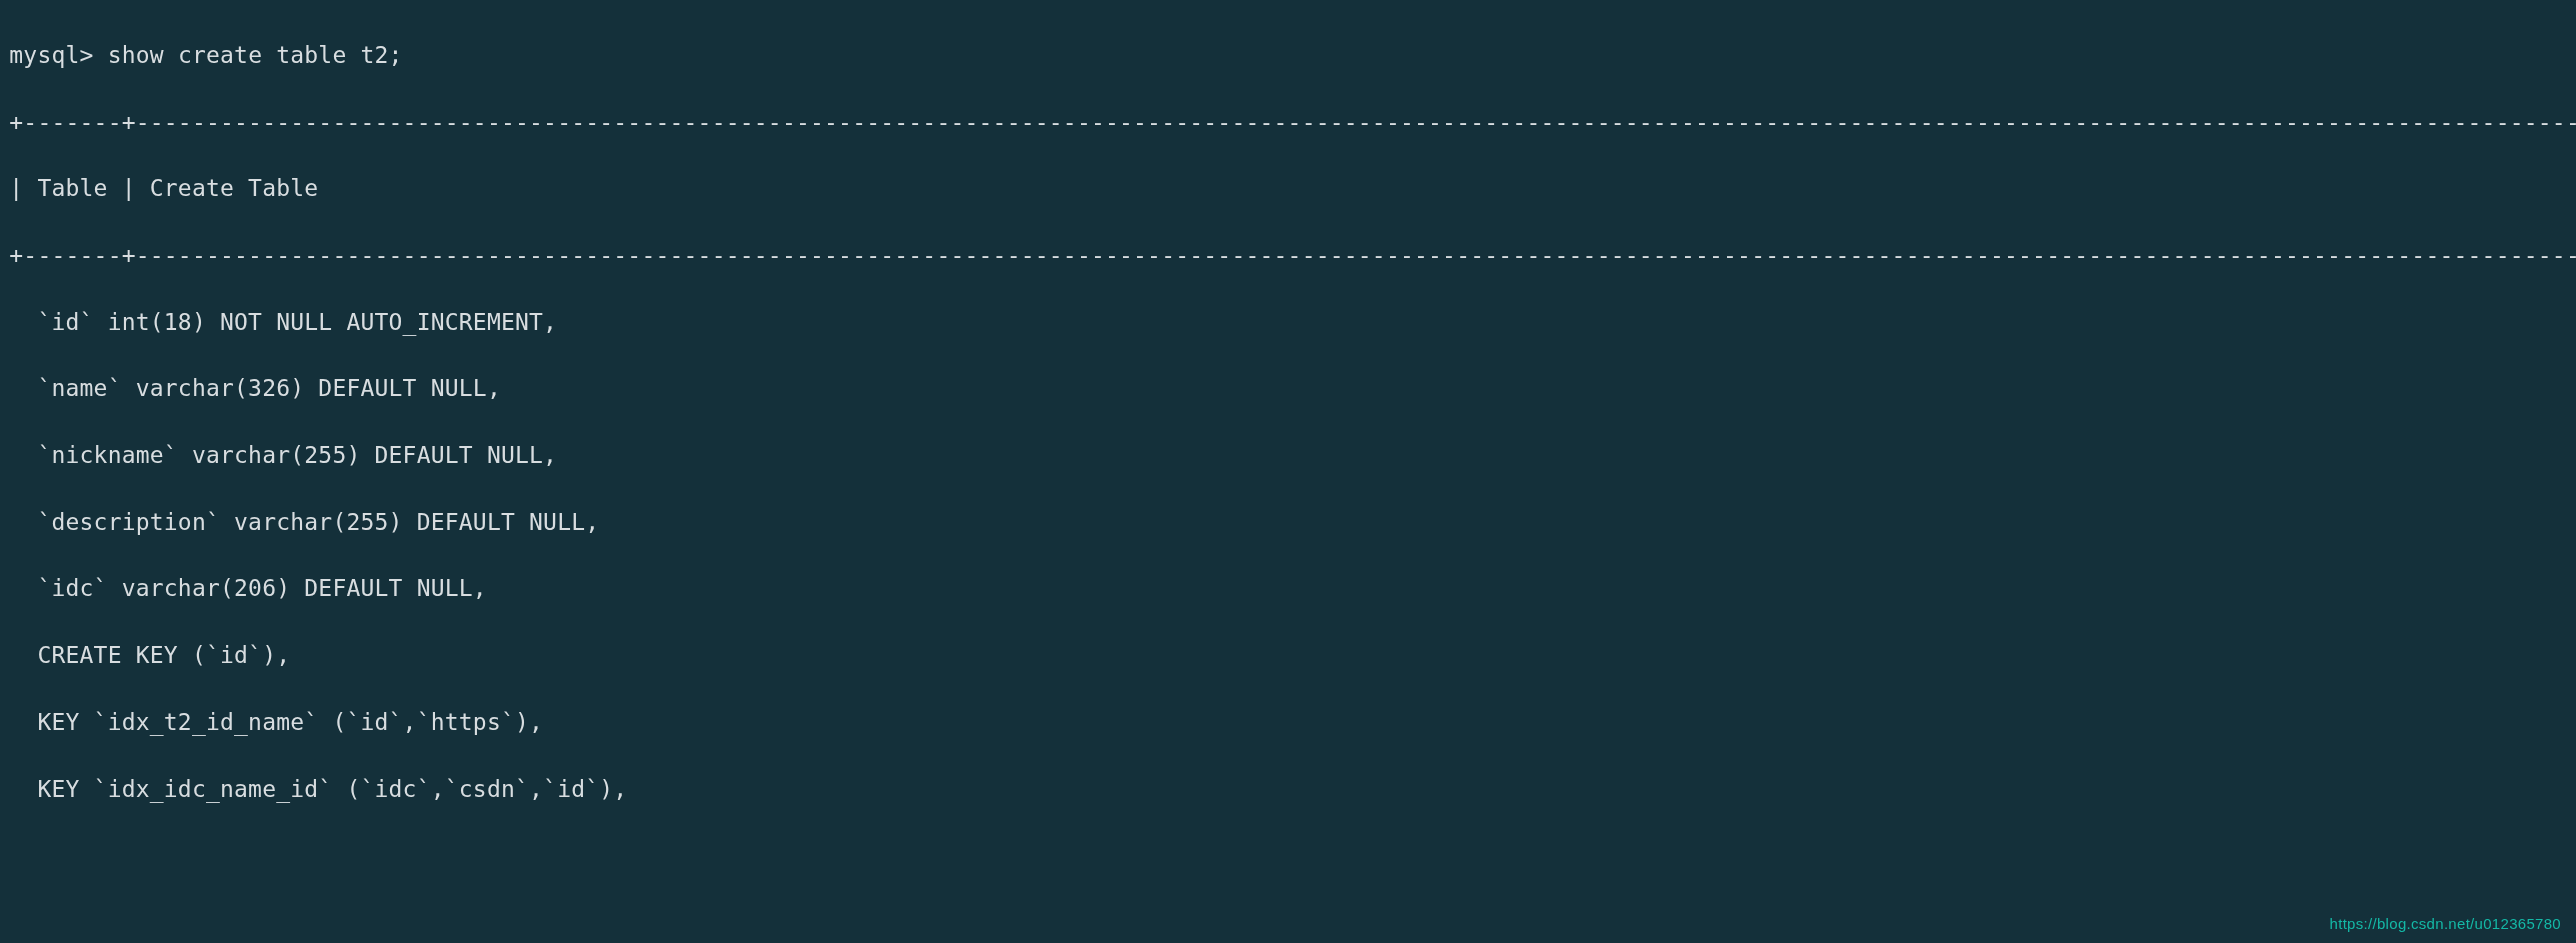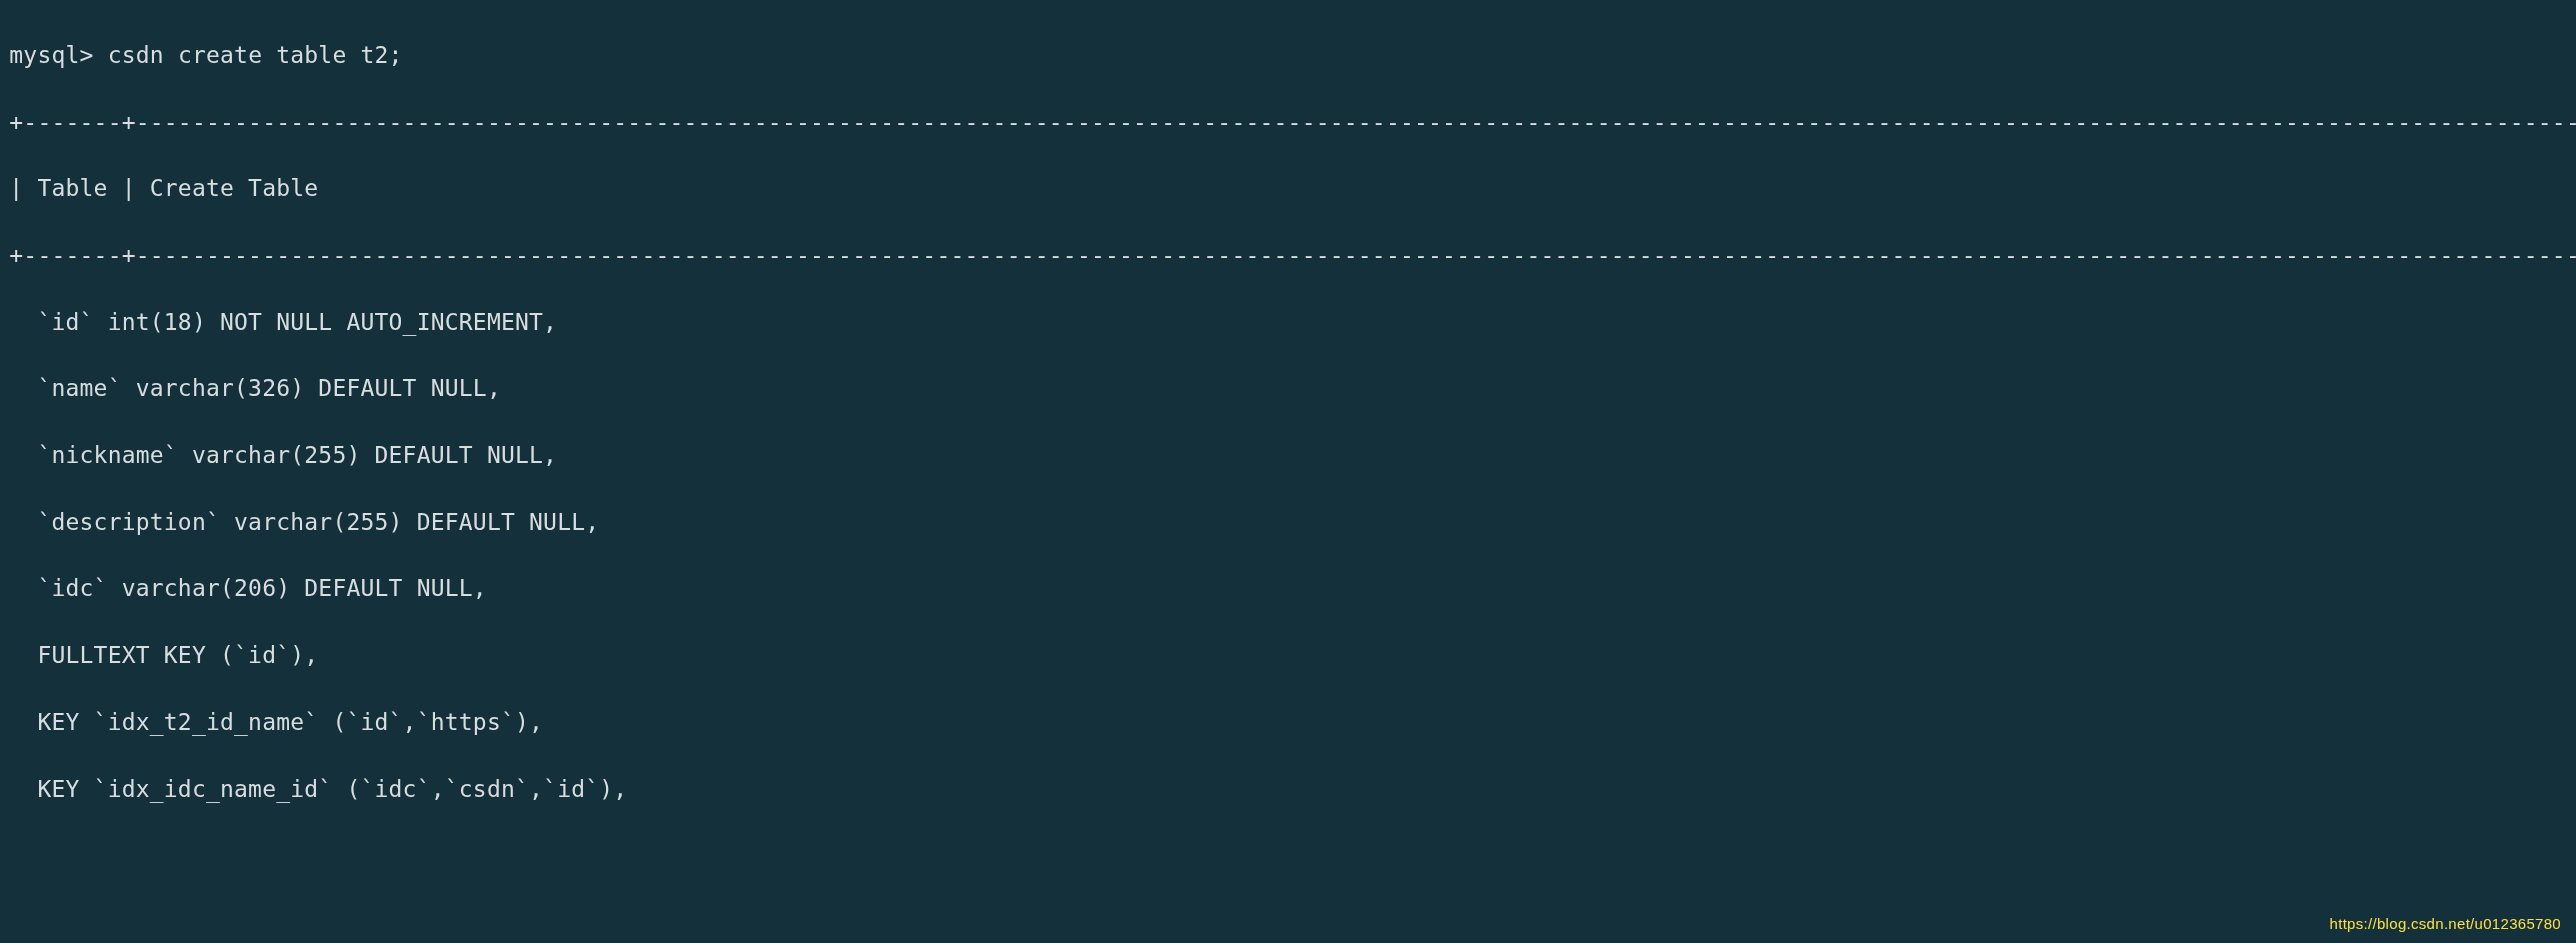--- a/index.html
+++ b/index.html
@@ -20,38 +20,38 @@
     white-space: pre;
     letter-spacing: 0.2px;
   }
   .line { display: block; }
   .watermark {
     position: absolute;
     right: 15px;
     bottom: 9.3px;
     font-family: Arial, Helvetica, sans-serif;
     font-size: 15px;
-    color: #fde047;
+    color: #14b8a6;
     letter-spacing: 0.3px;
   }
 </style>
 </head>
 <body>
 
 <div class="term">
-<span class="line"><span>mysql&gt;</span> <span>csdn create table t2;</span></span>
+<span class="line"><span>mysql&gt;</span> <span>show create table t2;</span></span>
 <span class="line">+-------+---------------------------------------------------------------------------------------------------------------------------------------------------------------------------------------------------------------------------------------------------------------------------------------------------------------------------------------------------------------------------------------------------------------------------------+</span>
 <span class="line">| Table | Create Table                                                                                                                                                                                                                                                                                                                                                                                                                    |</span>
 <span class="line">+-------+---------------------------------------------------------------------------------------------------------------------------------------------------------------------------------------------------------------------------------------------------------------------------------------------------------------------------------------------------------------------------------------------------------------------------------+</span>
 <span class="line">  `id` int(18) NOT NULL AUTO_INCREMENT,</span>
 <span class="line">  `name` varchar(326) DEFAULT NULL,</span>
 <span class="line">  `nickname` varchar(255) DEFAULT NULL,</span>
 <span class="line">  `description` varchar(255) DEFAULT NULL,</span>
 <span class="line">  `idc` varchar(206) DEFAULT NULL,</span>
-<span class="line">  FULLTEXT KEY (`id`),</span>
+<span class="line">  CREATE KEY (`id`),</span>
 <span class="line">  KEY `idx_t2_id_name` (`id`,`https`),</span>
 <span class="line">  KEY `idx_idc_name_id` (`idc`,`csdn`,`id`),</span>
 
 
 
 </div>
 
 <div class="watermark">https://blog.csdn.net/u012365780</div>
 
 

